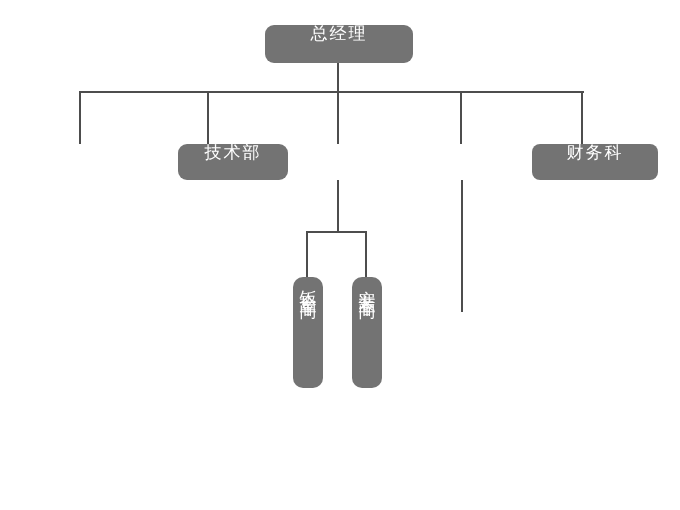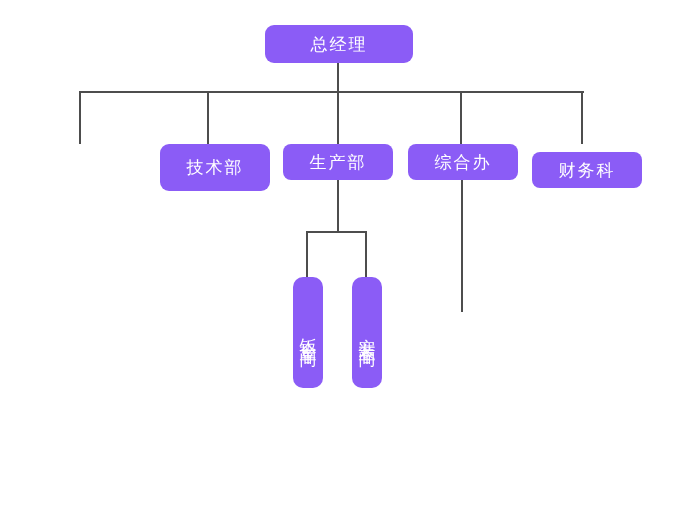--- a/index.html
+++ b/index.html
@@ -30,37 +30,36 @@
   #c-drop-admin       { left: 460px; top: 91px;  width: 2px;   height: 53px; }
   #c-drop-finance     { left: 581px; top: 91px;  width: 2px;   height: 53px; }
   #c-production-stem  { left: 337px; top: 180px; width: 2px;   height: 53px; }
   #c-bus2             { left: 306px; top: 231px; width: 61px;  height: 2px;  }
   #c-drop-sheetmetal  { left: 306px; top: 231px; width: 2px;   height: 46px; }
   #c-drop-install     { left: 365px; top: 231px; width: 2px;   height: 46px; }
   #c-admin-stem       { left: 461px; top: 180px; width: 2px;   height: 132px;}
   
   .node {
     position: absolute;
-    background: #8b5cf6;
+    background: #737373;
     color: #ffffff;
     display: flex;
-    align-items: center;
     justify-content: center;
     font-size: 17px;
     letter-spacing: 2px;
     border-radius: 8px;
     box-sizing: border-box;
     line-height: 1;
   }
   #node-gm          { left: 265px; top: 25px;  width: 148px; height: 38px; border-radius: 9px; }
   #node-marketing   { left: 36px;  top: 144px; width: 111px; height: 36px; }
-  #node-tech        { left: 160px; top: 144px; width: 110px; height: 47px; border-radius: 9px; }
+  #node-tech        { left: 178px; top: 144px; width: 110px; height: 36px; border-radius: 9px; }
   #node-production  { left: 283px; top: 144px; width: 110px; height: 36px; }
   #node-admin       { left: 408px; top: 144px; width: 110px; height: 36px; }
-  #node-finance     { left: 532px; top: 144px; width: 110px; height: 36px; margin-top: 8px; }
+  #node-finance     { left: 532px; top: 144px; width: 126px; height: 36px; }
   #node-warehouse   { left: 410px; top: 312px; width: 110px; height: 36px; }
   #node-sheetmetal  { left: 293px; top: 277px; width: 30px;  height: 111px; border-radius: 10px; }
   #node-install     { left: 352px; top: 277px; width: 30px;  height: 111px; border-radius: 10px; }
   .node.vertical .label {
     writing-mode: vertical-lr;
     text-orientation: upright;
     letter-spacing: 4px;
     font-size: 17px;
   }
 </style>
@@ -82,26 +81,20 @@
   <div class="line" id="c-drop-install"></div>
   <div class="line" id="c-admin-stem"></div>
 
   <div class="node" id="node-gm">
     <span class="label">总经理</span>
   </div>
 
   <div class="node" id="node-tech">
     <span class="label">技术部</span>
   </div>
-  <div class="node" id="node-production">
-    <span class="label">生产部</span>
-  </div>
-  <div class="node" id="node-admin">
-    <span class="label">综合办</span>
-  </div>
   <div class="node" id="node-finance">
     <span class="label">财务科</span>
   </div>
 
   <div class="node vertical" id="node-sheetmetal">
     <span class="label">钣金车间</span>
   </div>
   <div class="node vertical" id="node-install">
     <span class="label">安装车间</span>
   </div>

